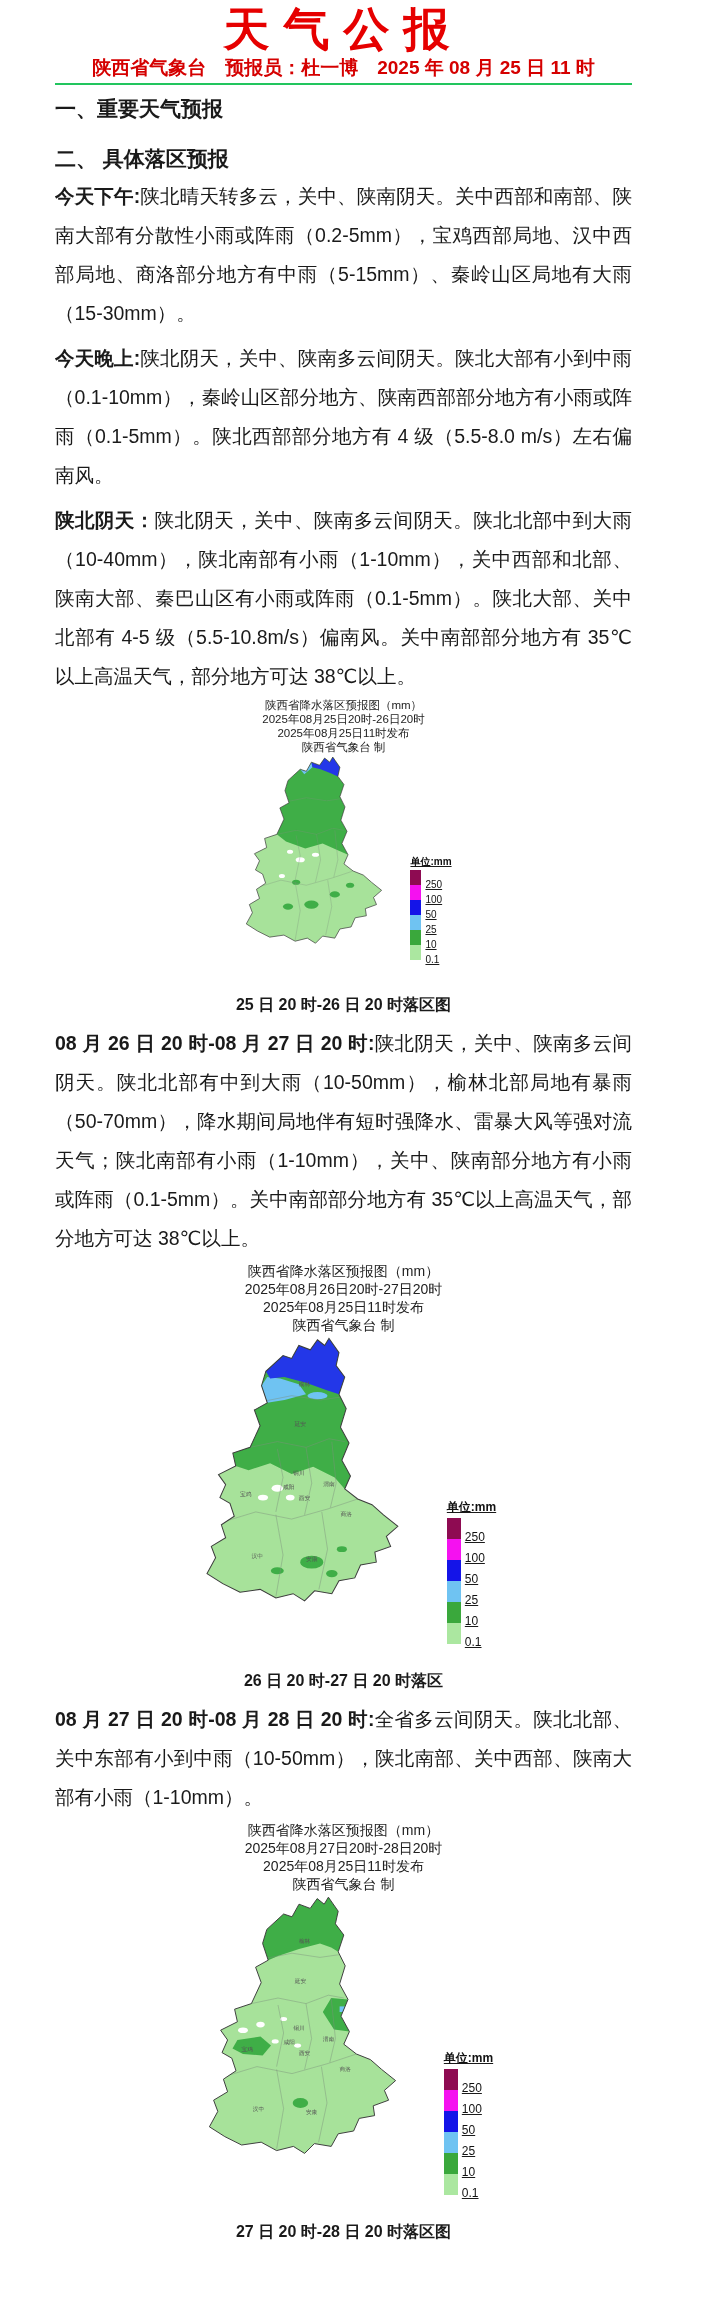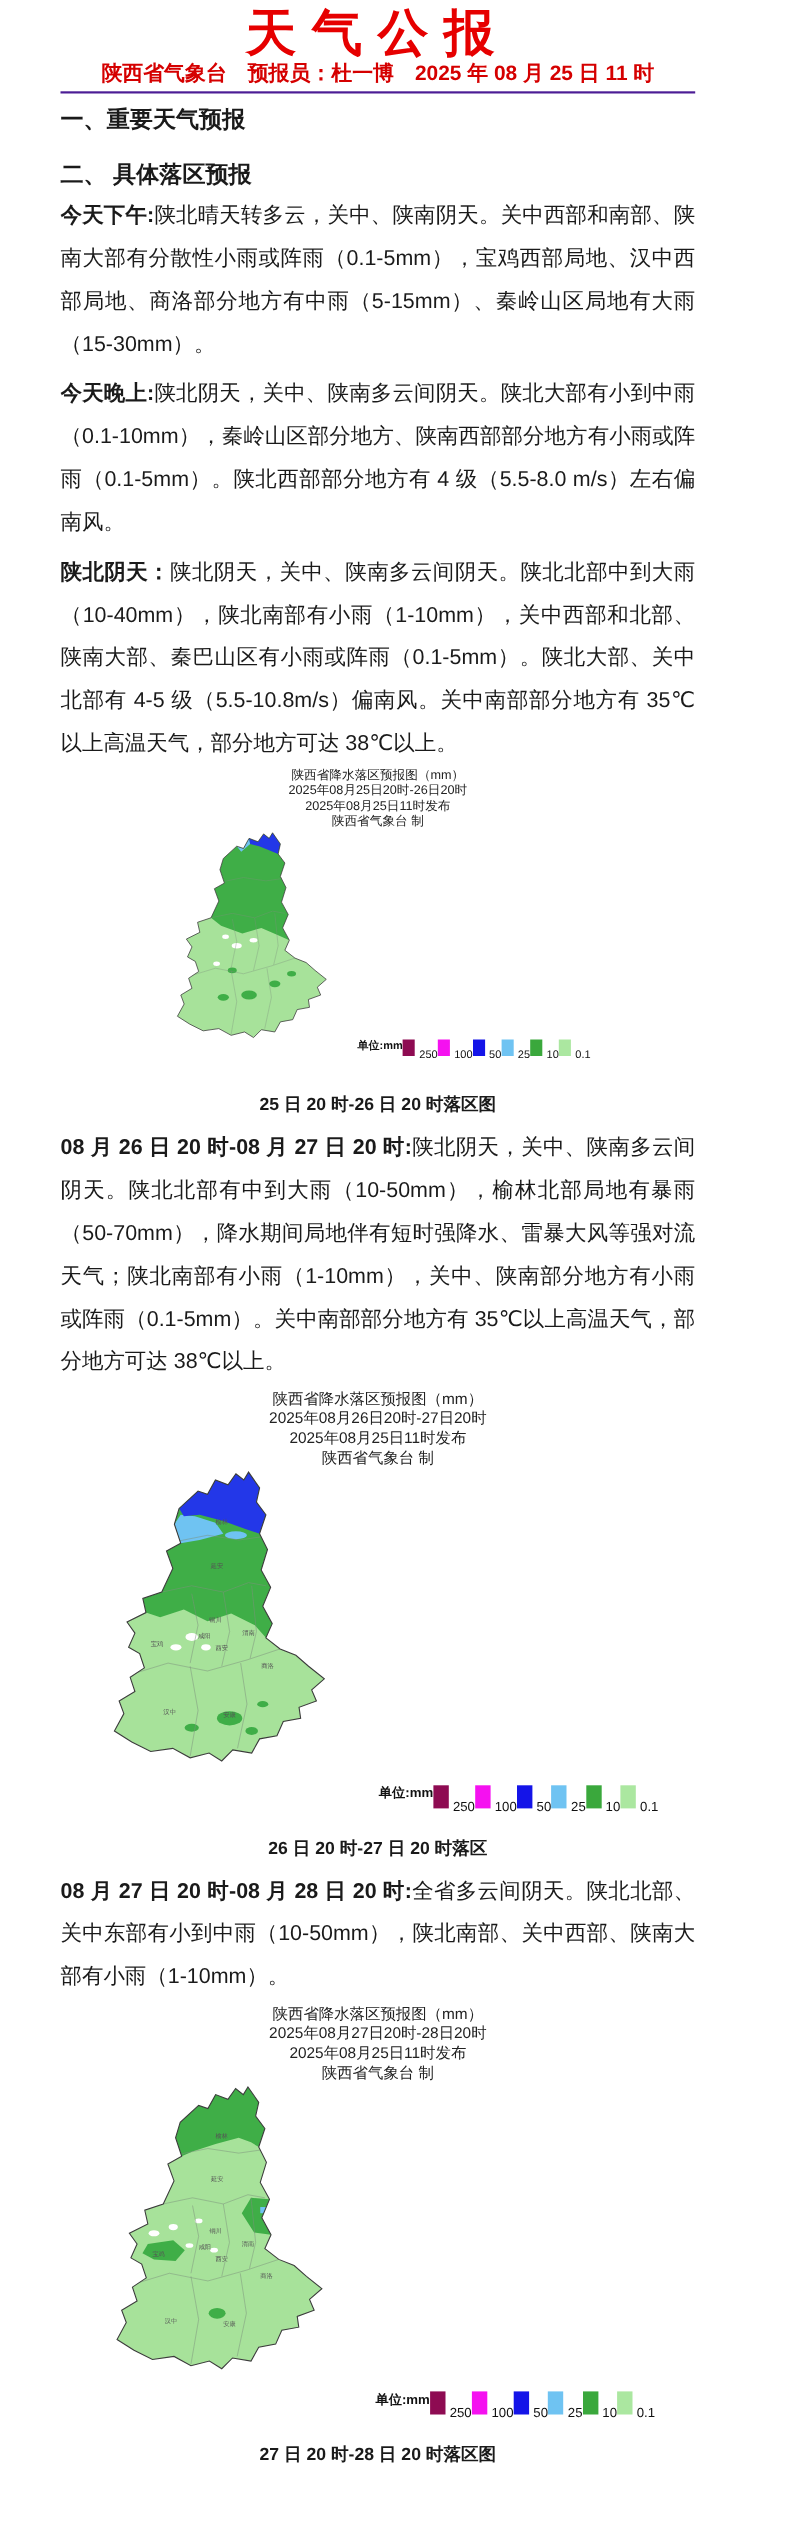--- a/index.html
+++ b/index.html
@@ -8,42 +8,42 @@
     overflow:hidden;color:#1a1a1a;
     font-family:"Liberation Sans","DejaVu Sans",sans-serif;
   }
   .doc{padding:0 88px 0 55px;}
   .title{
     padding-top:4px;margin:0;text-align:center;
     font-size:46px;font-weight:bold;color:#e60000;letter-spacing:14px;line-height:50px;
   }
   .meta{
     margin-top:2px;text-align:center;color:#d50000;font-weight:bold;font-size:19px;
-    line-height:24px;border-bottom:2px solid #4c1d95;padding-bottom:3px;
+    line-height:24px;border-bottom:2px solid #22c55e;padding-bottom:3px;
   }
   .sec-heading{font-size:21px;font-weight:bold;line-height:24px;margin:12px 0 0;}
   .sec-heading.h2{margin-top:26px;}
   p.body{
     font-size:19.5px;line-height:39px;text-align:justify;margin:6px 0 0;overflow:hidden;
   }
   p.body .lead{font-weight:bold;}
   p.indent{text-indent:2em;}
   .h-intro{height:78px;}
   .h-p1{height:156px;}
   .h-p2{height:156px;}
   .h-p3{height:195px;}
   .h-f26{height:234px;margin-top:10px;}
   .h-f27{height:117px;margin-top:8px;}
   .map-block{margin-top:2px;}
   .map-head{text-align:center;color:#222222;}
   .map-head.small div{font-size:11.5px;line-height:14px;}
   .map-head.large div{font-size:14px;line-height:18px;}
   .map-row{display:flex;justify-content:center;align-items:flex-end;}
   .map-caption{text-align:center;font-weight:bold;font-size:16px;line-height:26px;margin-top:4px;}
-  .legend{display:flex;flex-direction:row;}
+  .legend{display:flex;flex-direction:column;text-decoration:underline;}
   .legend-sm{margin-left:12px;margin-bottom:28px;}
   .legend-lg{margin-left:26px;margin-bottom:20px;}
   .legend-title{color:#111111;font-weight:bold;}
   .legend-sm .legend-title{font-size:10px;line-height:13px;margin-bottom:2px;}
   .legend-lg .legend-title{font-size:12px;line-height:15px;margin-bottom:3px;}
   .legend-row{display:flex;align-items:flex-end;}
   .legend-sm .legend-row{height:15px;}
   .legend-lg .legend-row{height:21px;}
   .legend-swatch{height:100%;}
   .legend-sm .legend-swatch{width:11px;}
@@ -61,21 +61,21 @@
 
     <h1 class="title">天气公报</h1>
 
     <div class="meta">陕西省气象台　预报员：杜一博　2025 年 08 月 25 日 11 时</div>
 
     <div class="sec-heading">一、重要天气预报</div>
 
 
     <div class="sec-heading h2">二、 具体落区预报</div>
 
-    <p class="body h-p1"><span class="lead">今天下午:</span><span>陕北晴天转多云，关中、陕南阴天。关中西部和南部、陕南大部有分散性小雨或阵雨（0.1-5mm），宝鸡西部局地、汉中西部局地、商洛部分地方有中雨（5-15mm）、秦岭山区局地有大雨（15-30mm）。</span></p>
+    <p class="body h-p1"><span class="lead">今天下午:</span><span>陕北晴天转多云，关中、陕南阴天。关中西部和南部、陕南大部有分散性小雨或阵雨（0.2-5mm），宝鸡西部局地、汉中西部局地、商洛部分地方有中雨（5-15mm）、秦岭山区局地有大雨（15-30mm）。</span></p>
 
     <p class="body h-p2"><span class="lead">今天晚上:</span><span>陕北阴天，关中、陕南多云间阴天。陕北大部有小到中雨（0.1-10mm），秦岭山区部分地方、陕南西部部分地方有小雨或阵雨（0.1-5mm）。陕北西部部分地方有 4 级（5.5-8.0 m/s）左右偏南风。</span></p>
 
     <p class="body h-p3"><span class="lead">陕北阴天：</span><span>陕北阴天，关中、陕南多云间阴天。陕北北部中到大雨（10-40mm），陕北南部有小雨（1-10mm），关中西部和北部、陕南大部、秦巴山区有小雨或阵雨（0.1-5mm）。陕北大部、关中北部有 4-5 级（5.5-10.8m/s）偏南风。关中南部部分地方有 35℃以上高温天气，部分地方可达 38℃以上。</span></p>
 
     <div class="map-block">
       <div class="map-head small">
         <div>陕西省降水落区预报图（mm）</div>
         <div>2025年08月25日20时-26日20时</div>
         <div>2025年08月25日11时发布</div>

